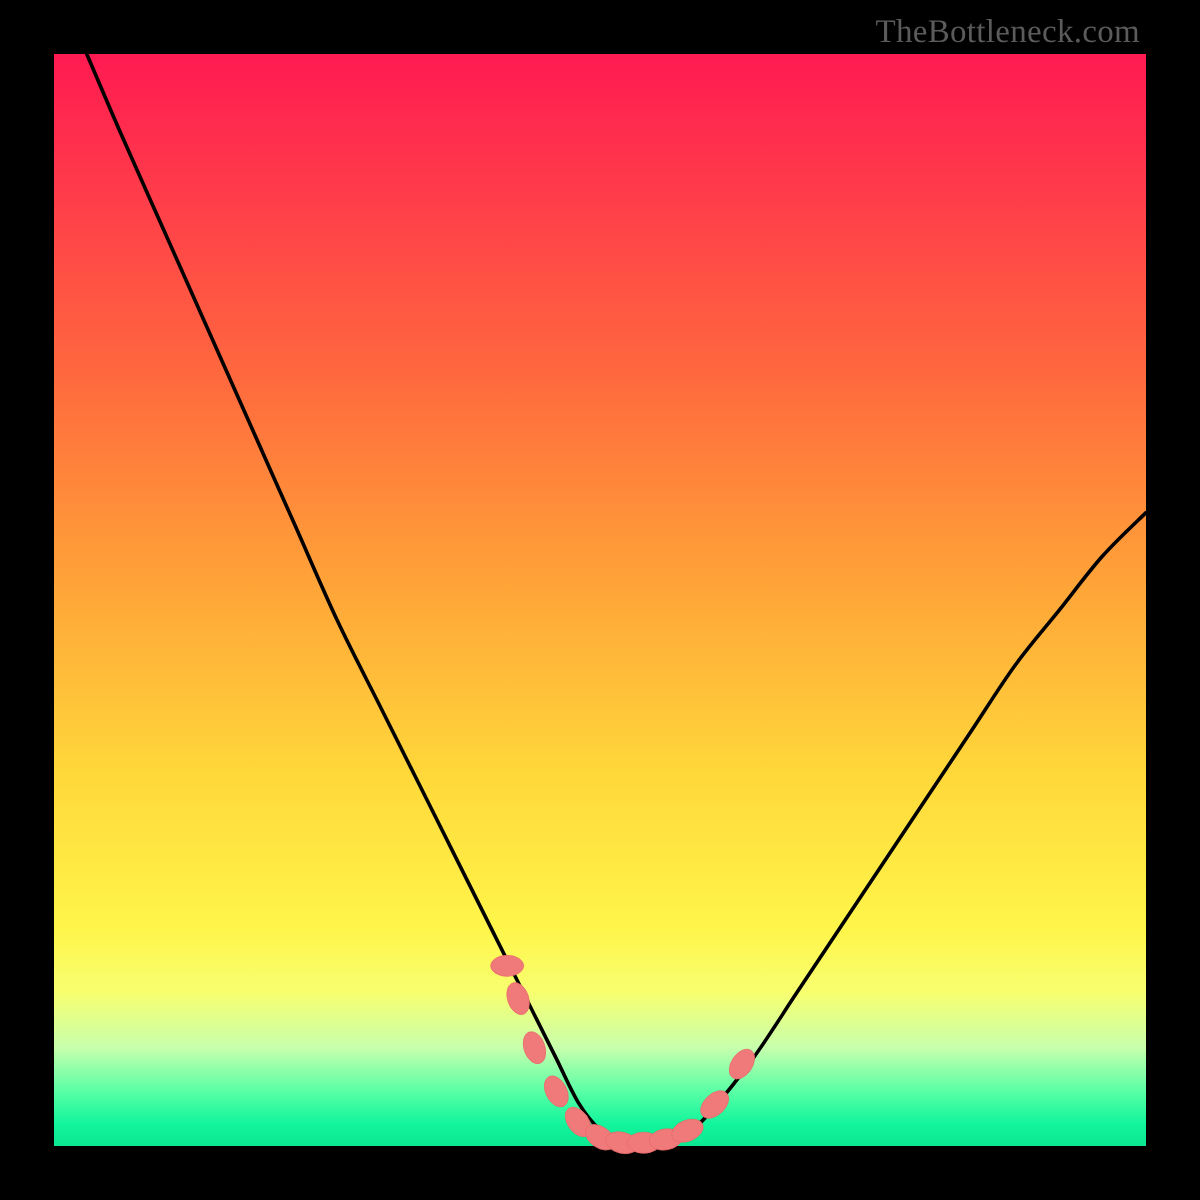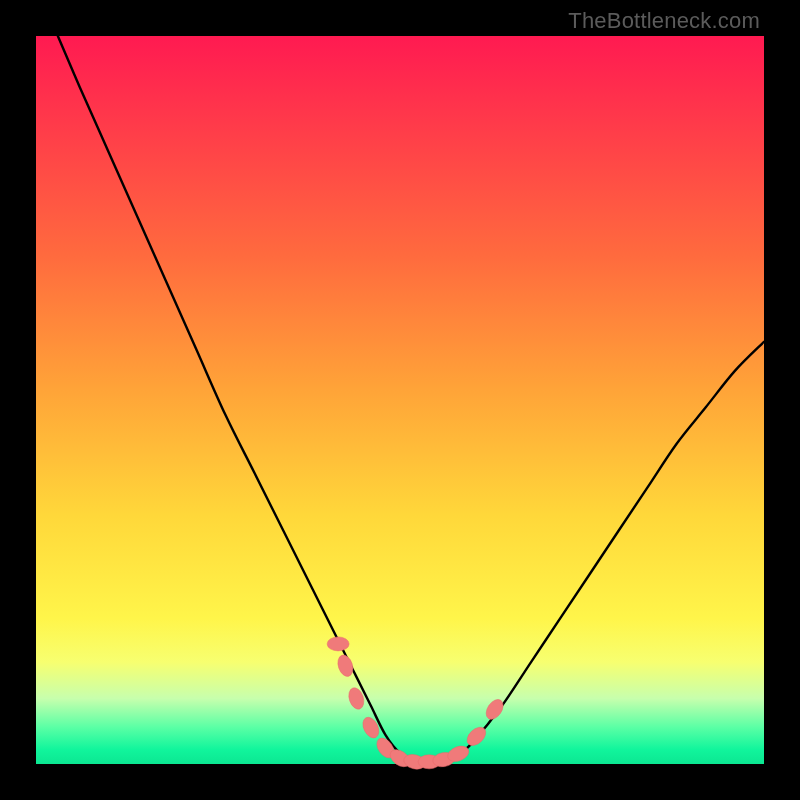--- a/index.html
+++ b/index.html
@@ -40,20 +40,21 @@
     );
   }
   .attribution {
     position: absolute;
     top: 8px;
     right: 40px;
     color: #5b5b5b;
     font-size: 22px;
     font-weight: 500;
     letter-spacing: 0.2px;
+    font-family: Liberation Serif, serif;
   }
   svg.curve {
     position: absolute;
     left: 0;
     top: 0;
     width: 728px;
     height: 728px;
     overflow: visible;
   }
 </style>

